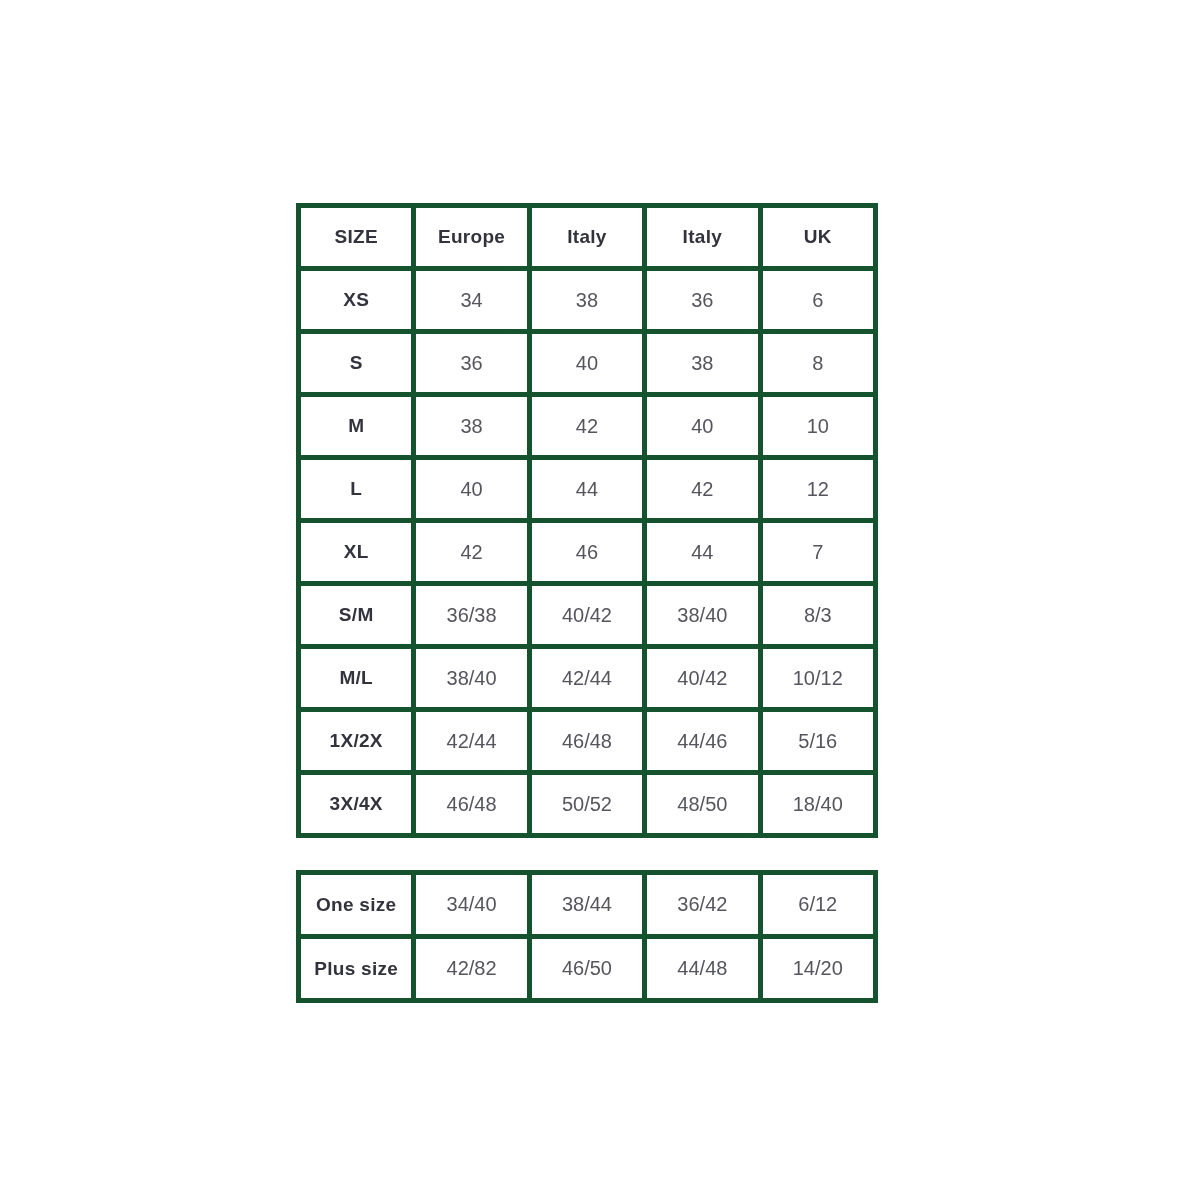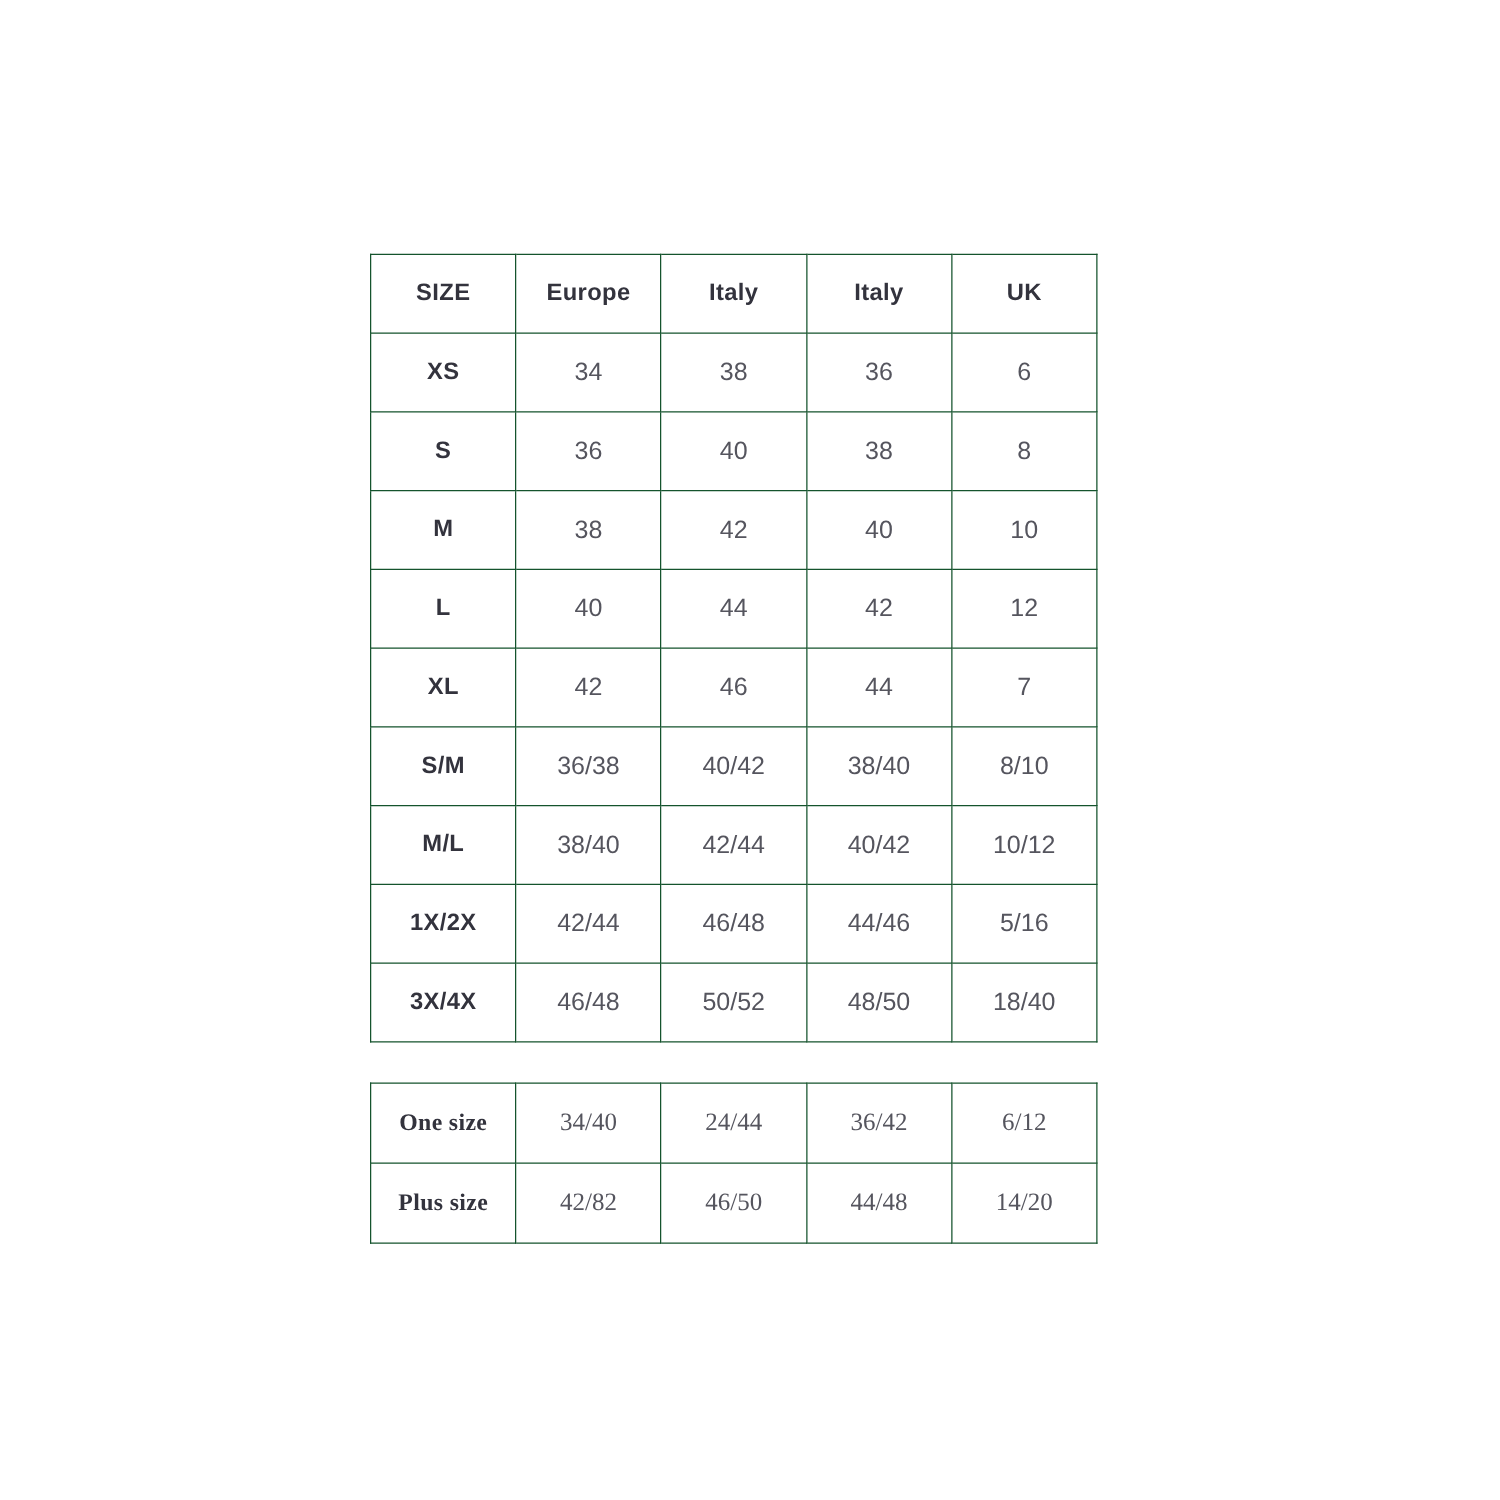--- a/index.html
+++ b/index.html
@@ -15,40 +15,40 @@
     left: 296px;
     top: 203px;
     width: 582px;
   }
   table {
     border-collapse: collapse;
     table-layout: fixed;
     width: 100%;
   }
   td {
-    border: 1px solid #14532d;
+    border: 5px solid #14532d;
     text-align: center;
     vertical-align: middle;
     padding: 0;
     overflow: hidden;
   }
   .label-cell {
     font-weight: 700;
     font-size: 19px;
     color: #33333d;
     letter-spacing: 0.3px;
   }
   .value-cell {
     font-weight: 400;
     font-size: 20px;
     color: #55555e;
     text-align: center;
   }
   #main-table tr { height: 63px; }
-  #extra-table { margin-top: 32px; font-family: Liberation Serif, serif; }
+  #extra-table { margin-top: 32px; }
   #extra-table tr { height: 64px; }
 </style>
 </head>
 <body>
 
 <div class="chart-area">
   <table id="main-table">
     <thead>
         <tr>
           <td class="label-cell">SIZE</td>
@@ -92,21 +92,21 @@
           <td class="value-cell">42</td>
           <td class="value-cell">46</td>
           <td class="value-cell">44</td>
           <td class="value-cell">7</td>
         </tr>
         <tr>
           <td class="label-cell">S/M</td>
           <td class="value-cell">36/38</td>
           <td class="value-cell">40/42</td>
           <td class="value-cell">38/40</td>
-          <td class="value-cell">8/10</td>
+          <td class="value-cell">8/3</td>
         </tr>
         <tr>
           <td class="label-cell">M/L</td>
           <td class="value-cell">38/40</td>
           <td class="value-cell">42/44</td>
           <td class="value-cell">40/42</td>
           <td class="value-cell">10/12</td>
         </tr>
         <tr>
           <td class="label-cell">1X/2X</td>
@@ -122,21 +122,21 @@
           <td class="value-cell">48/50</td>
           <td class="value-cell">18/40</td>
         </tr>
       </tbody>
   </table>
   <table id="extra-table">
     <tbody>
         <tr>
           <td class="label-cell">One size</td>
           <td class="value-cell">34/40</td>
-          <td class="value-cell">24/44</td>
+          <td class="value-cell">38/44</td>
           <td class="value-cell">36/42</td>
           <td class="value-cell">6/12</td>
         </tr>
         <tr>
           <td class="label-cell">Plus size</td>
           <td class="value-cell">42/82</td>
           <td class="value-cell">46/50</td>
           <td class="value-cell">44/48</td>
           <td class="value-cell">14/20</td>
         </tr>

